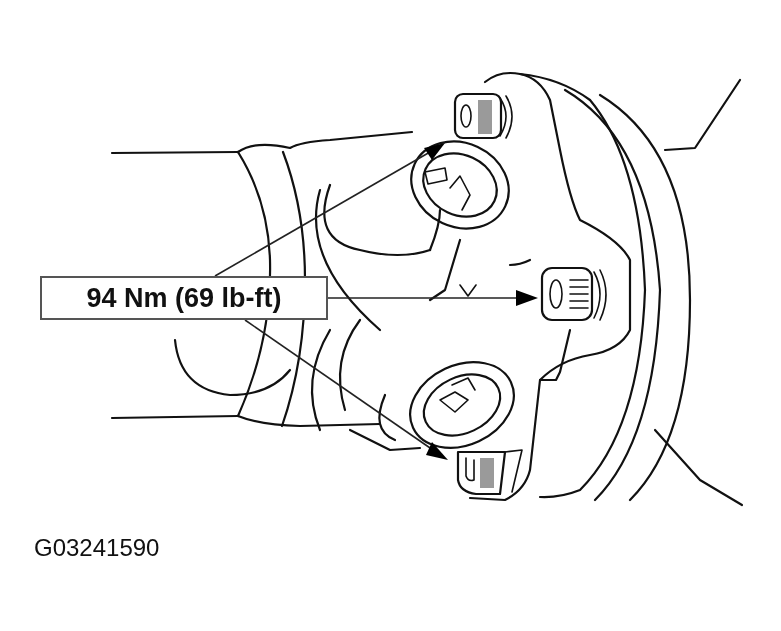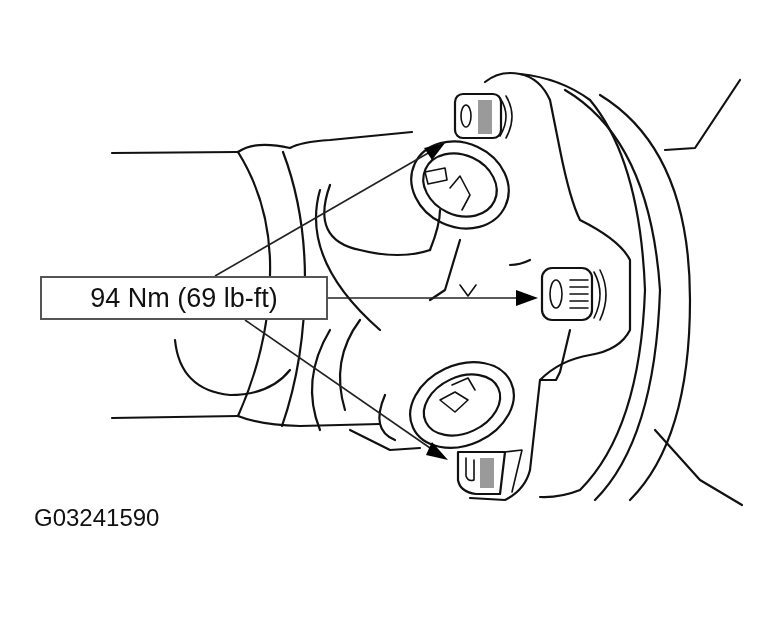--- a/index.html
+++ b/index.html
@@ -50,29 +50,29 @@
       height: 44px;
       border: 2px solid #555555;
       background: #ffffff;
       box-sizing: border-box;
       display: flex;
       align-items: center;
       justify-content: center;
     }
     .callout-text {
       font-size: 27px;
-      font-weight: normal;
+      font-weight: bold;
       color: #111111;
       letter-spacing: 0px;
       white-space: nowrap;
     }
     .figure-id {
       position: absolute;
       left: 34px;
-      top: 504px;
+      top: 534px;
       font-size: 24px;
       color: #111111;
       white-space: nowrap;
     }
   </style>
 </head>
 <body>
 
 <svg id="diagram" viewBox="0 0 781 631" xmlns="http://www.w3.org/2000/svg">
 

